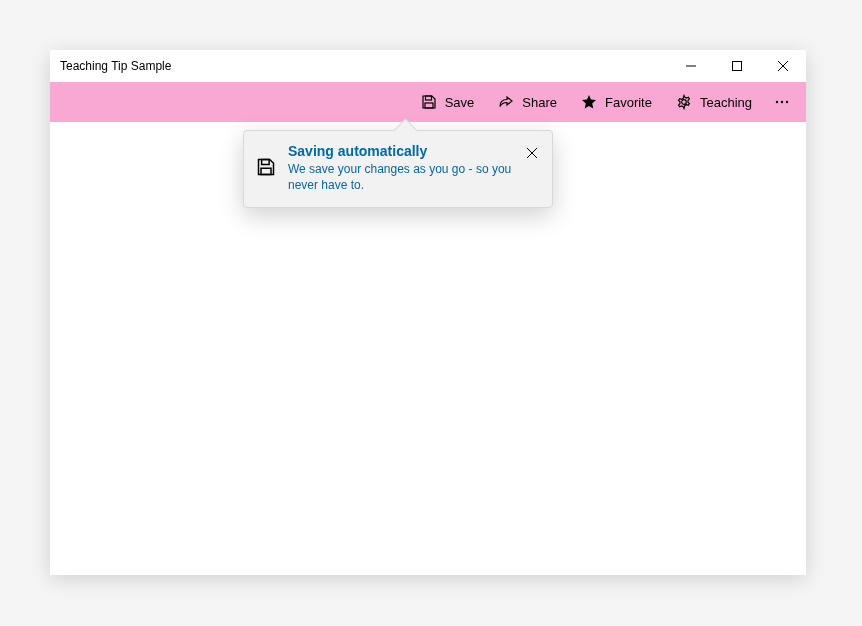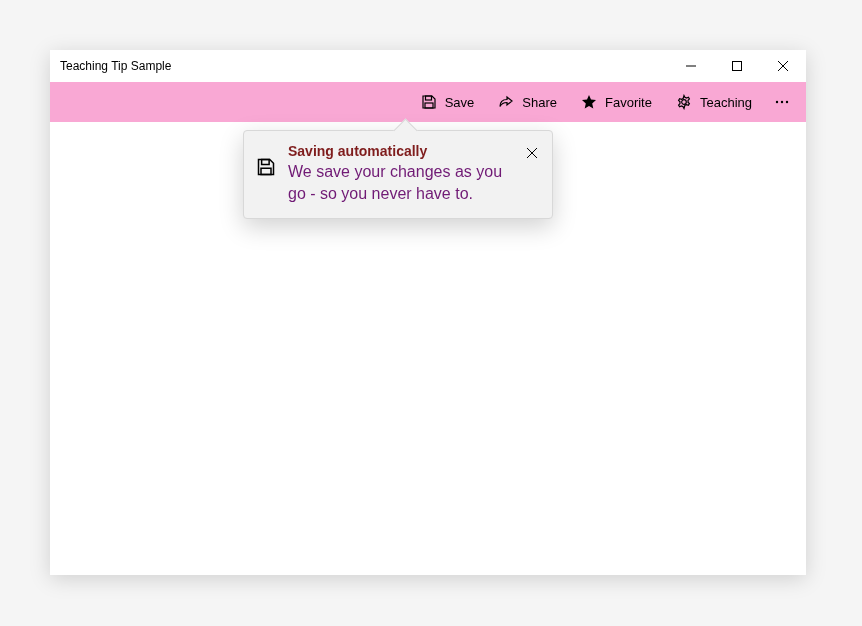--- a/index.html
+++ b/index.html
@@ -141,27 +141,27 @@
       flex-shrink: 0;
     }
 
     .tip-content {
       flex: 1;
     }
 
     .tip-title {
       font-size: 14px;
       font-weight: 600;
-      color: #7f1d1d;
+      color: #0369a1;
       margin-bottom: 2px;
     }
 
     .tip-body {
-      font-size: 16px;
-      color: #701a75;
+      font-size: 12px;
+      color: #0369a1;
       line-height: 1.35;
     }
 
     .tip-close {
       width: 16px;
       height: 16px;
       flex-shrink: 0;
       display: flex;
       align-items: center;
       justify-content: center;

